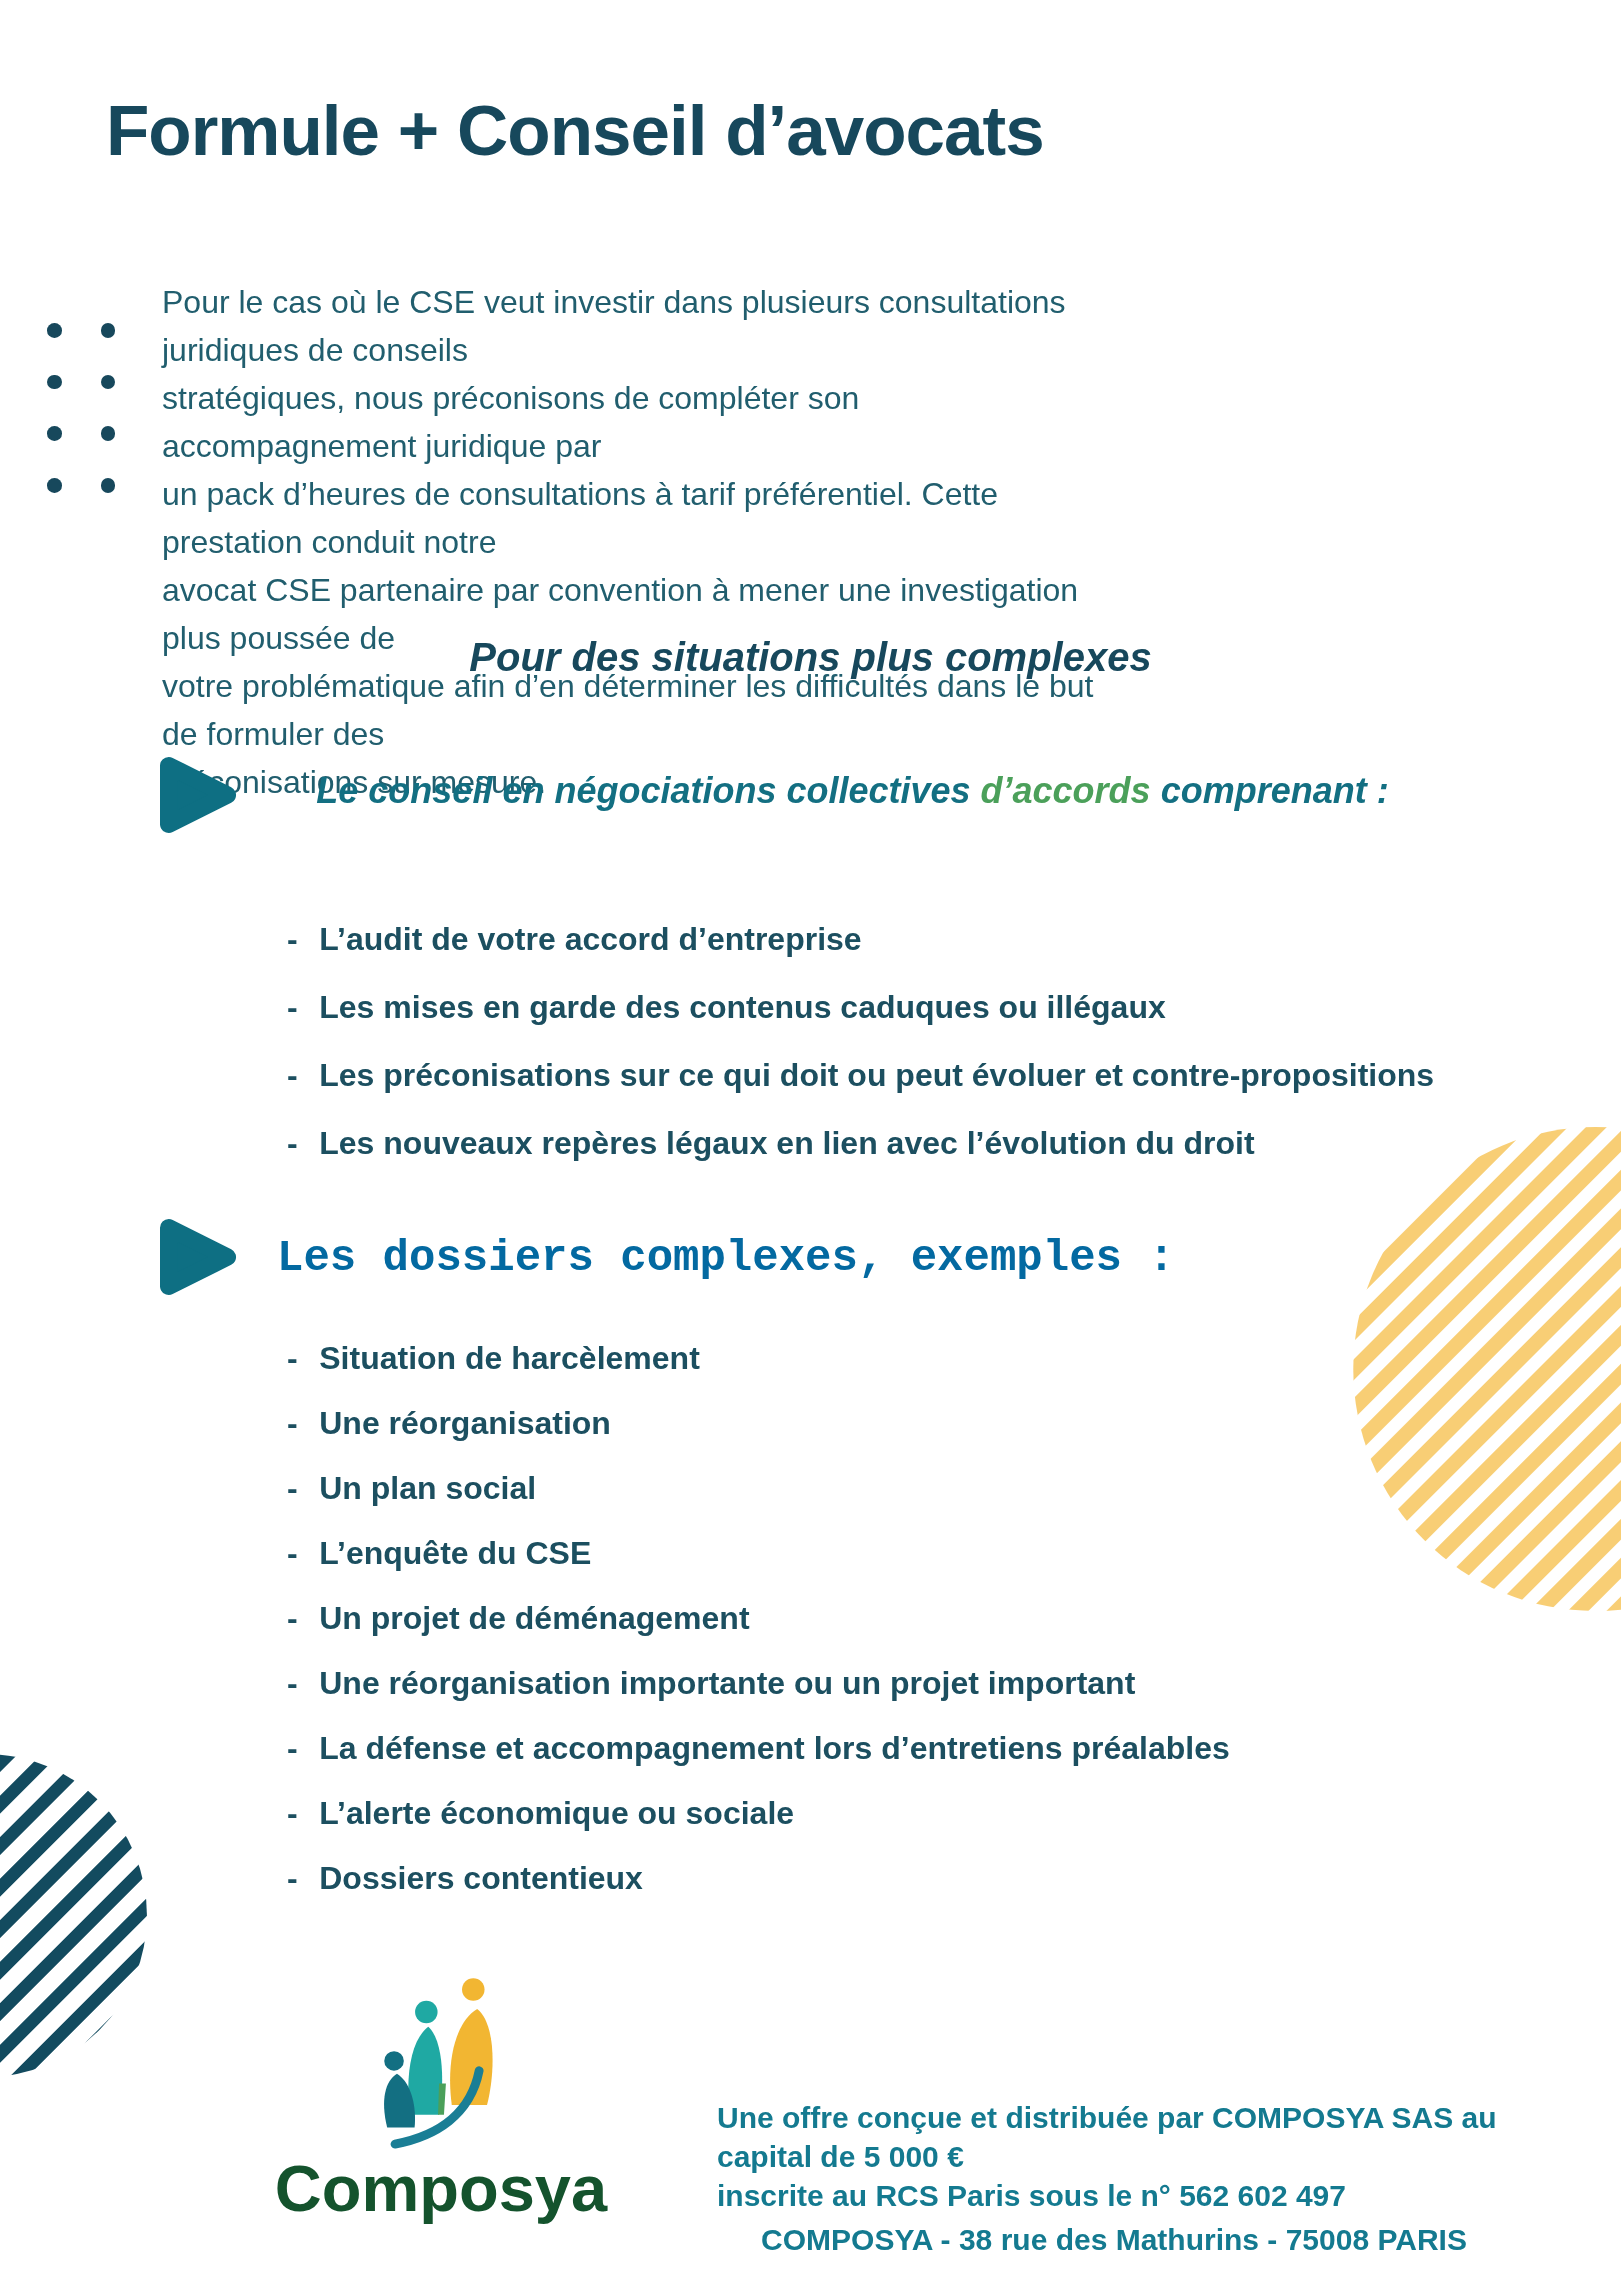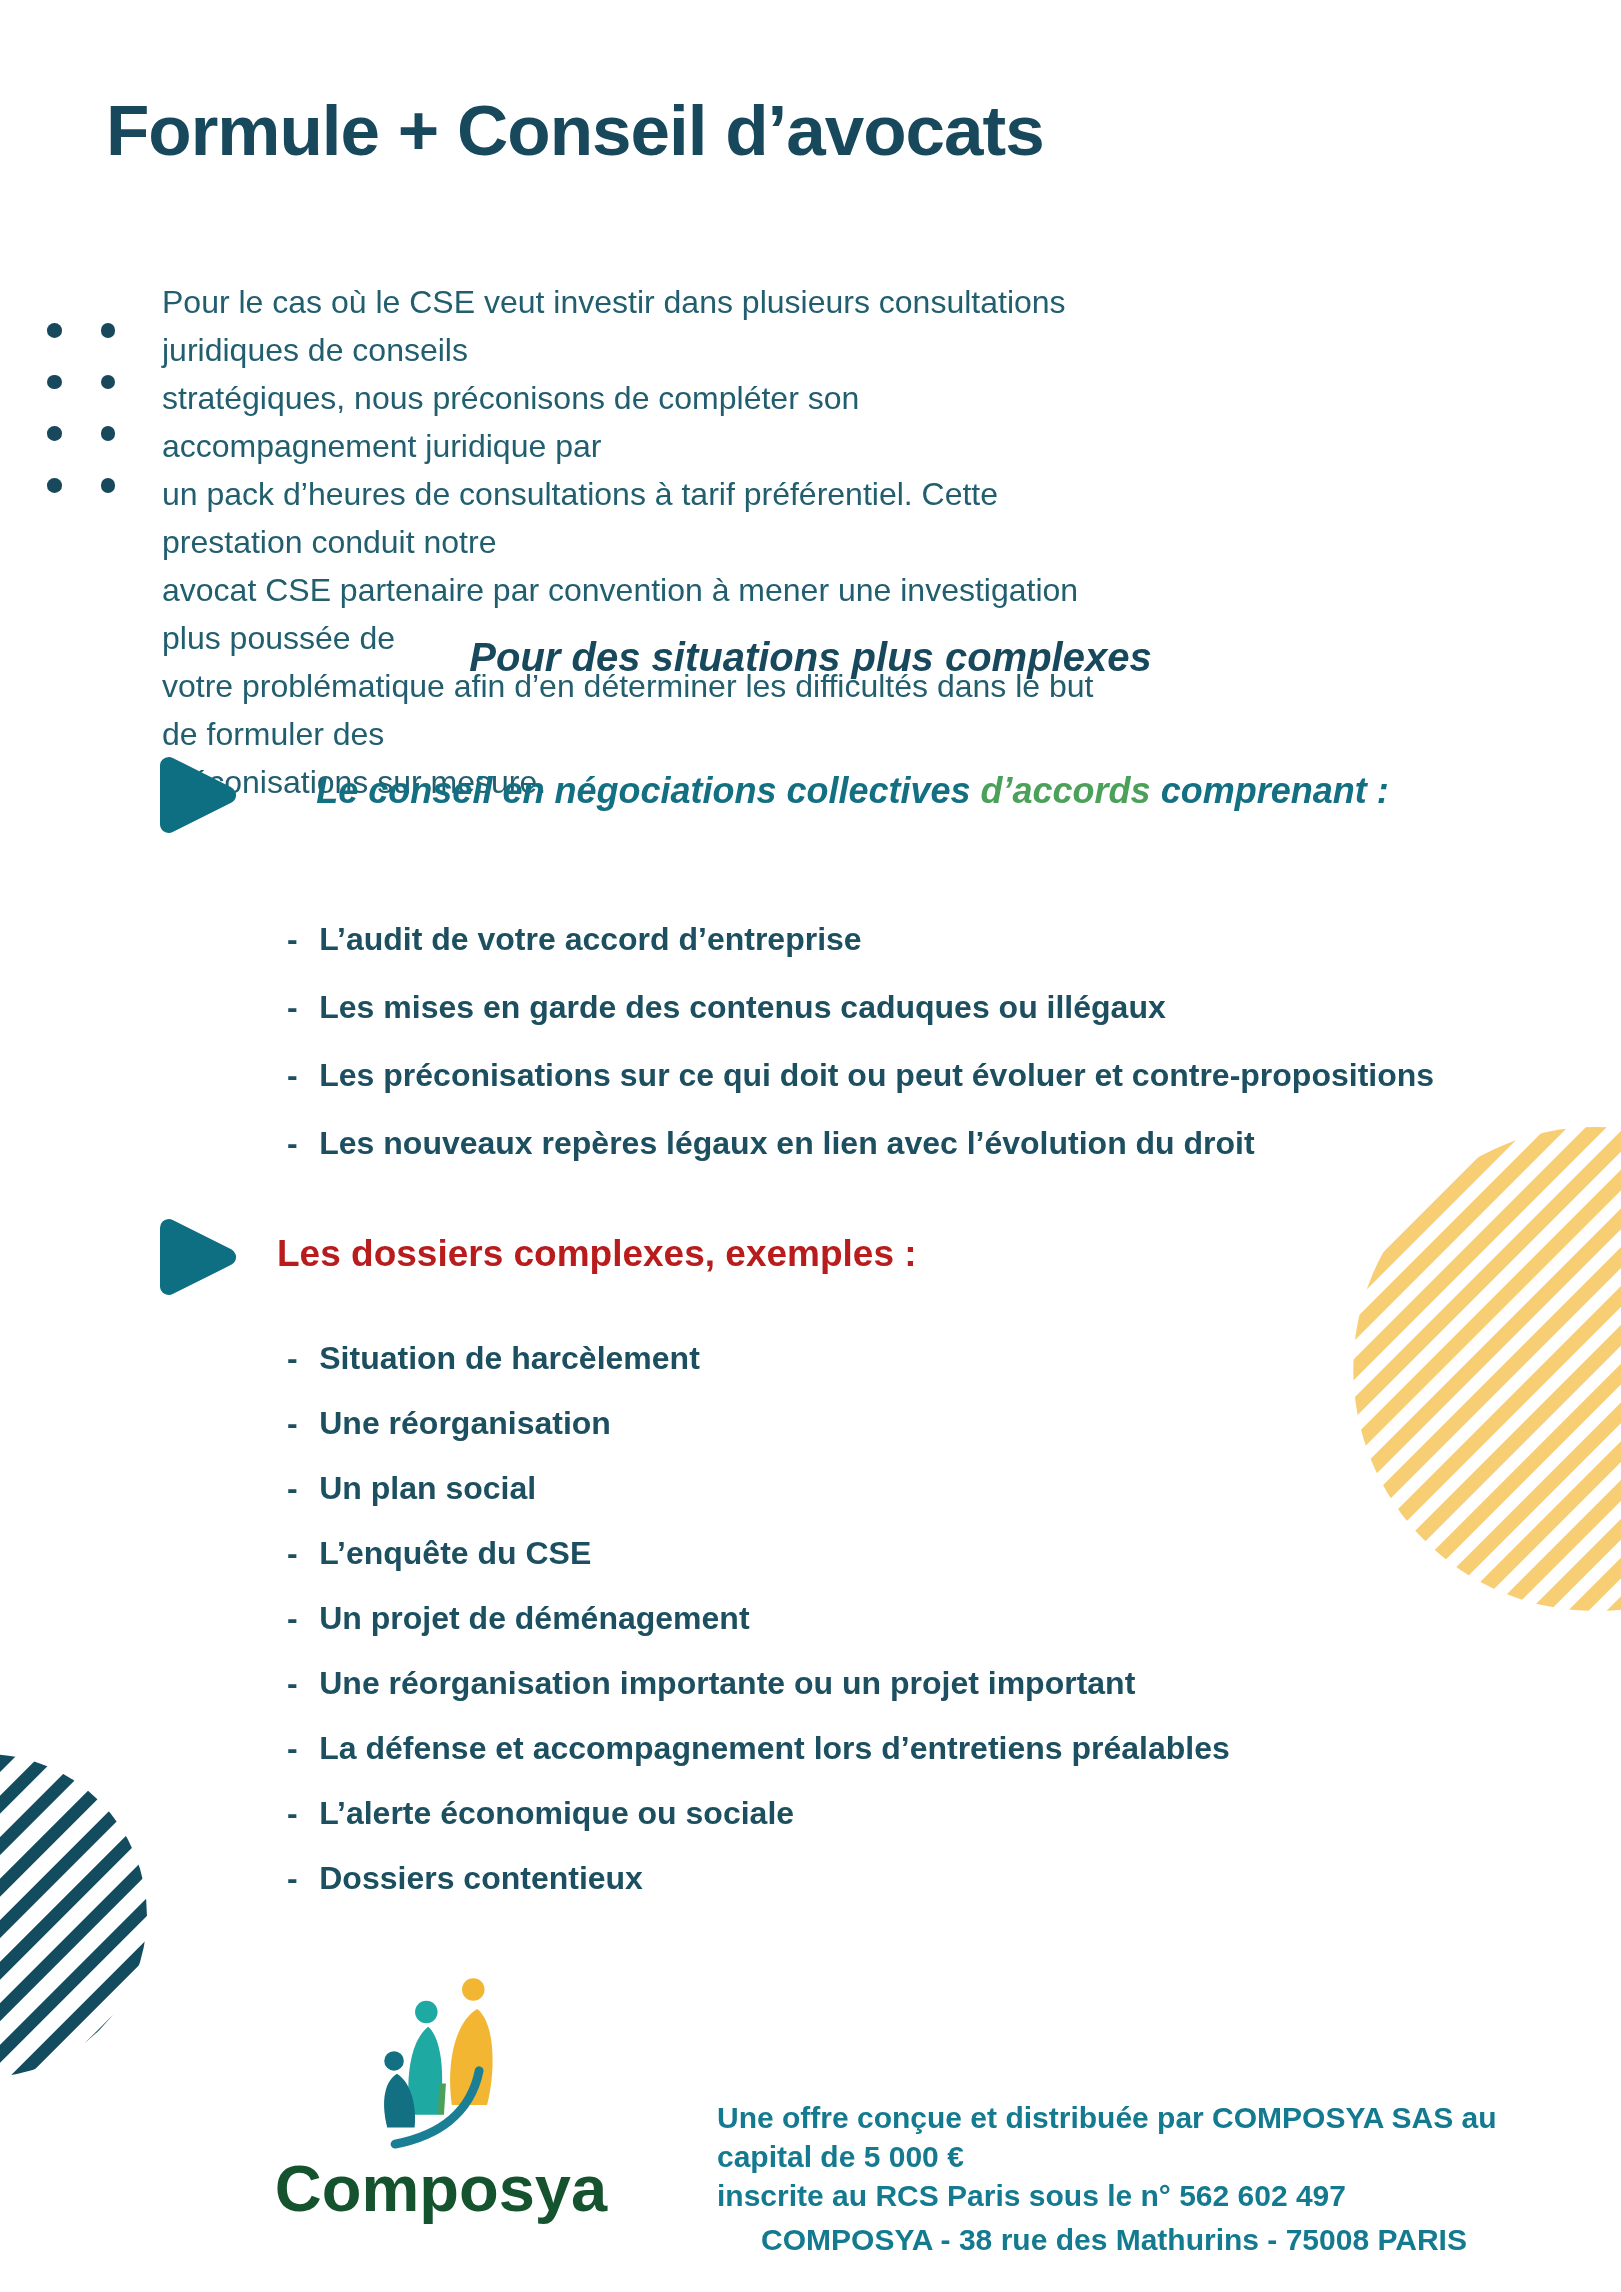--- a/index.html
+++ b/index.html
@@ -40,21 +40,21 @@
   }
   .sec-heading{font-size:36px;font-weight:800;color:#136F82;font-style:italic;}
   .sec-heading .hl{color:#4BA05A;}
   .sec1-subnote{
     margin:13.7px auto 0 auto;max-width:1068px;
     font-size:29px;line-height:43px;font-weight:700;color:#4BA05A;
     white-space:pre-line;text-align:center;
   }
   .sec2-heading{
     position:absolute;left:277px;top:1233px;
-    font-size:37px;font-weight:800;color:#b91c1c;
+    font-size:44px;font-weight:800;color:#0369a1;font-family:Liberation Mono, monospace;
   }
   .list{position:absolute;left:287px;}
   .list-1{top:922px;}
   .list-2{top:1341px;}
   .list-item{
     display:flex;align-items:flex-start;gap:21.6px;
     font-size:32px;font-weight:600;color:#1C4F60;line-height:35px;
   }
   .list-1 .list-item{margin-bottom:33px;}
   .list-2 .list-item{margin-bottom:30px;}

